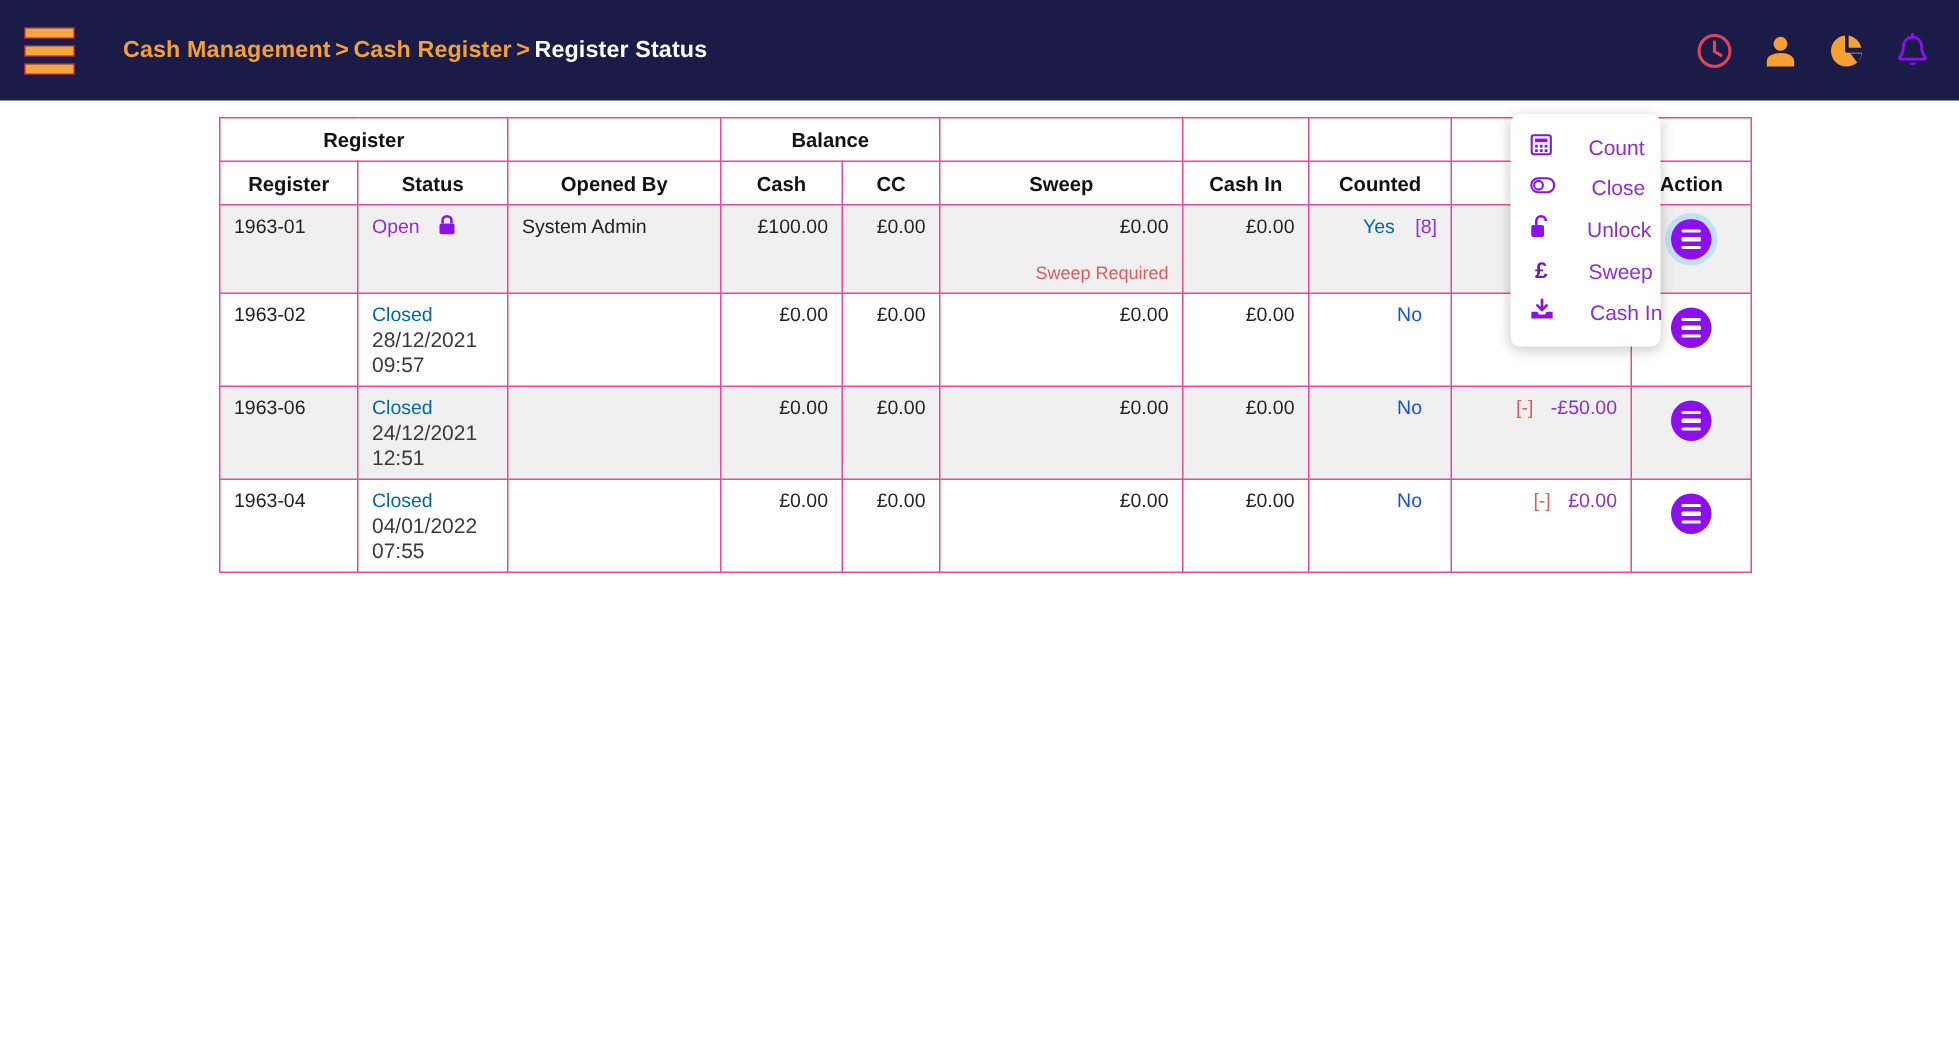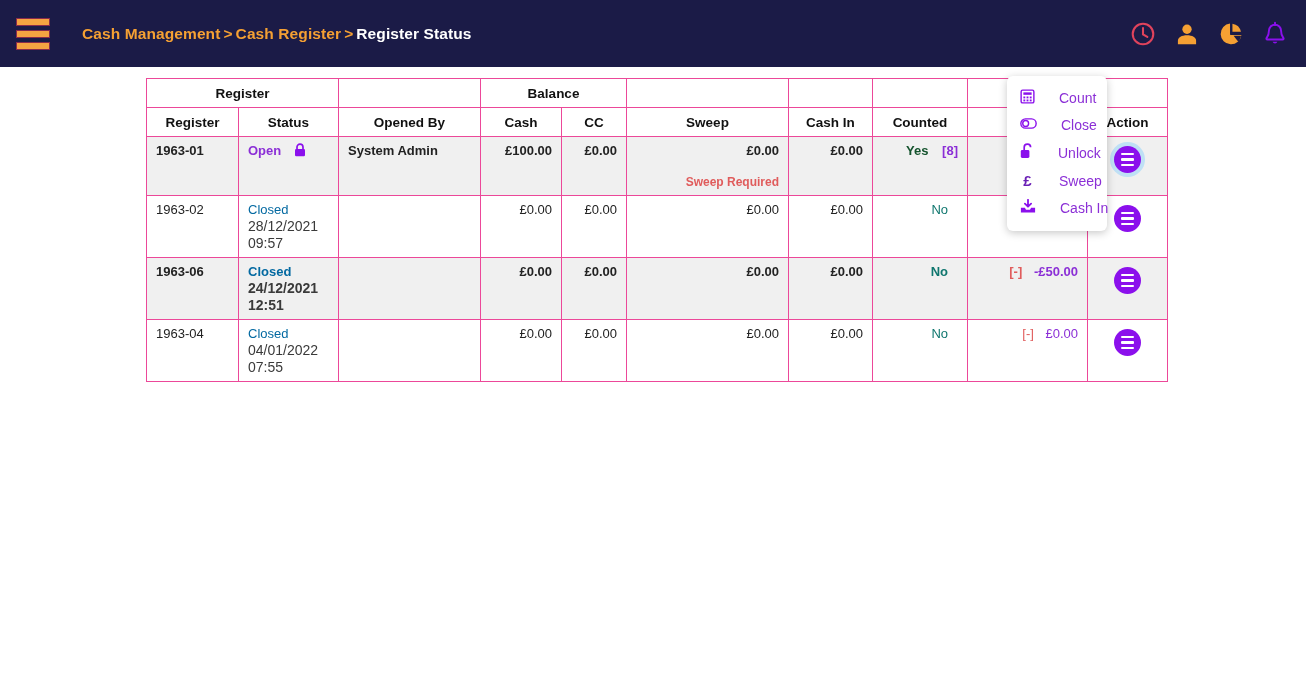--- a/index.html
+++ b/index.html
@@ -75,31 +75,31 @@
     font-size: 13.5px;
     color: #111;
     background: #ffffff;
     vertical-align: middle;
   }
   thead tr.grouprow th { height: 29px; }
   thead tr.colrow th { height: 29px; }
 
   tbody tr.alt td { background: #f0f0f0; }
   tbody tr td { background: #ffffff; height: 56px; }
-  tbody tr.alt td { background: #f0f0f0; font-weight: bold; }
+  tbody tr.alt td { background: #f0f0f0; }
 
   td.num { text-align: right; }
   td.ctr { text-align: center; }
 
   .status-link { color: #0369a1; cursor: pointer; }
   .status-open { color: #8b2fd6; cursor: pointer; }
   .stamp { color: #3a3a3a; font-size: 14px; line-height: 15px; margin-top: 2px; }
   .sweep-req { color: #e05c5c; font-size: 12px; margin-top: 17px; }
-  .yes { color: #14532d; }
-  .no  { color: #0f766e; }
+  .yes { color: #0369a1; }
+  .no  { color: #1d4ed8; }
   .count-badge { color: #8b2fd6; margin-left: 10px; cursor: pointer; }
   .minus { color: #e05c5c; margin-right: 8px; cursor: pointer; }
   .adj-amt { color: #8b2fd6; }
 
   .lock-ico { display: inline-block; vertical-align: -2px; margin-left: 9px; }
 
   .action-btn {
     width: 27px; height: 27px; border-radius: 50%;
     background: #8b10ec;
     display: inline-flex; align-items: center; justify-content: center;

